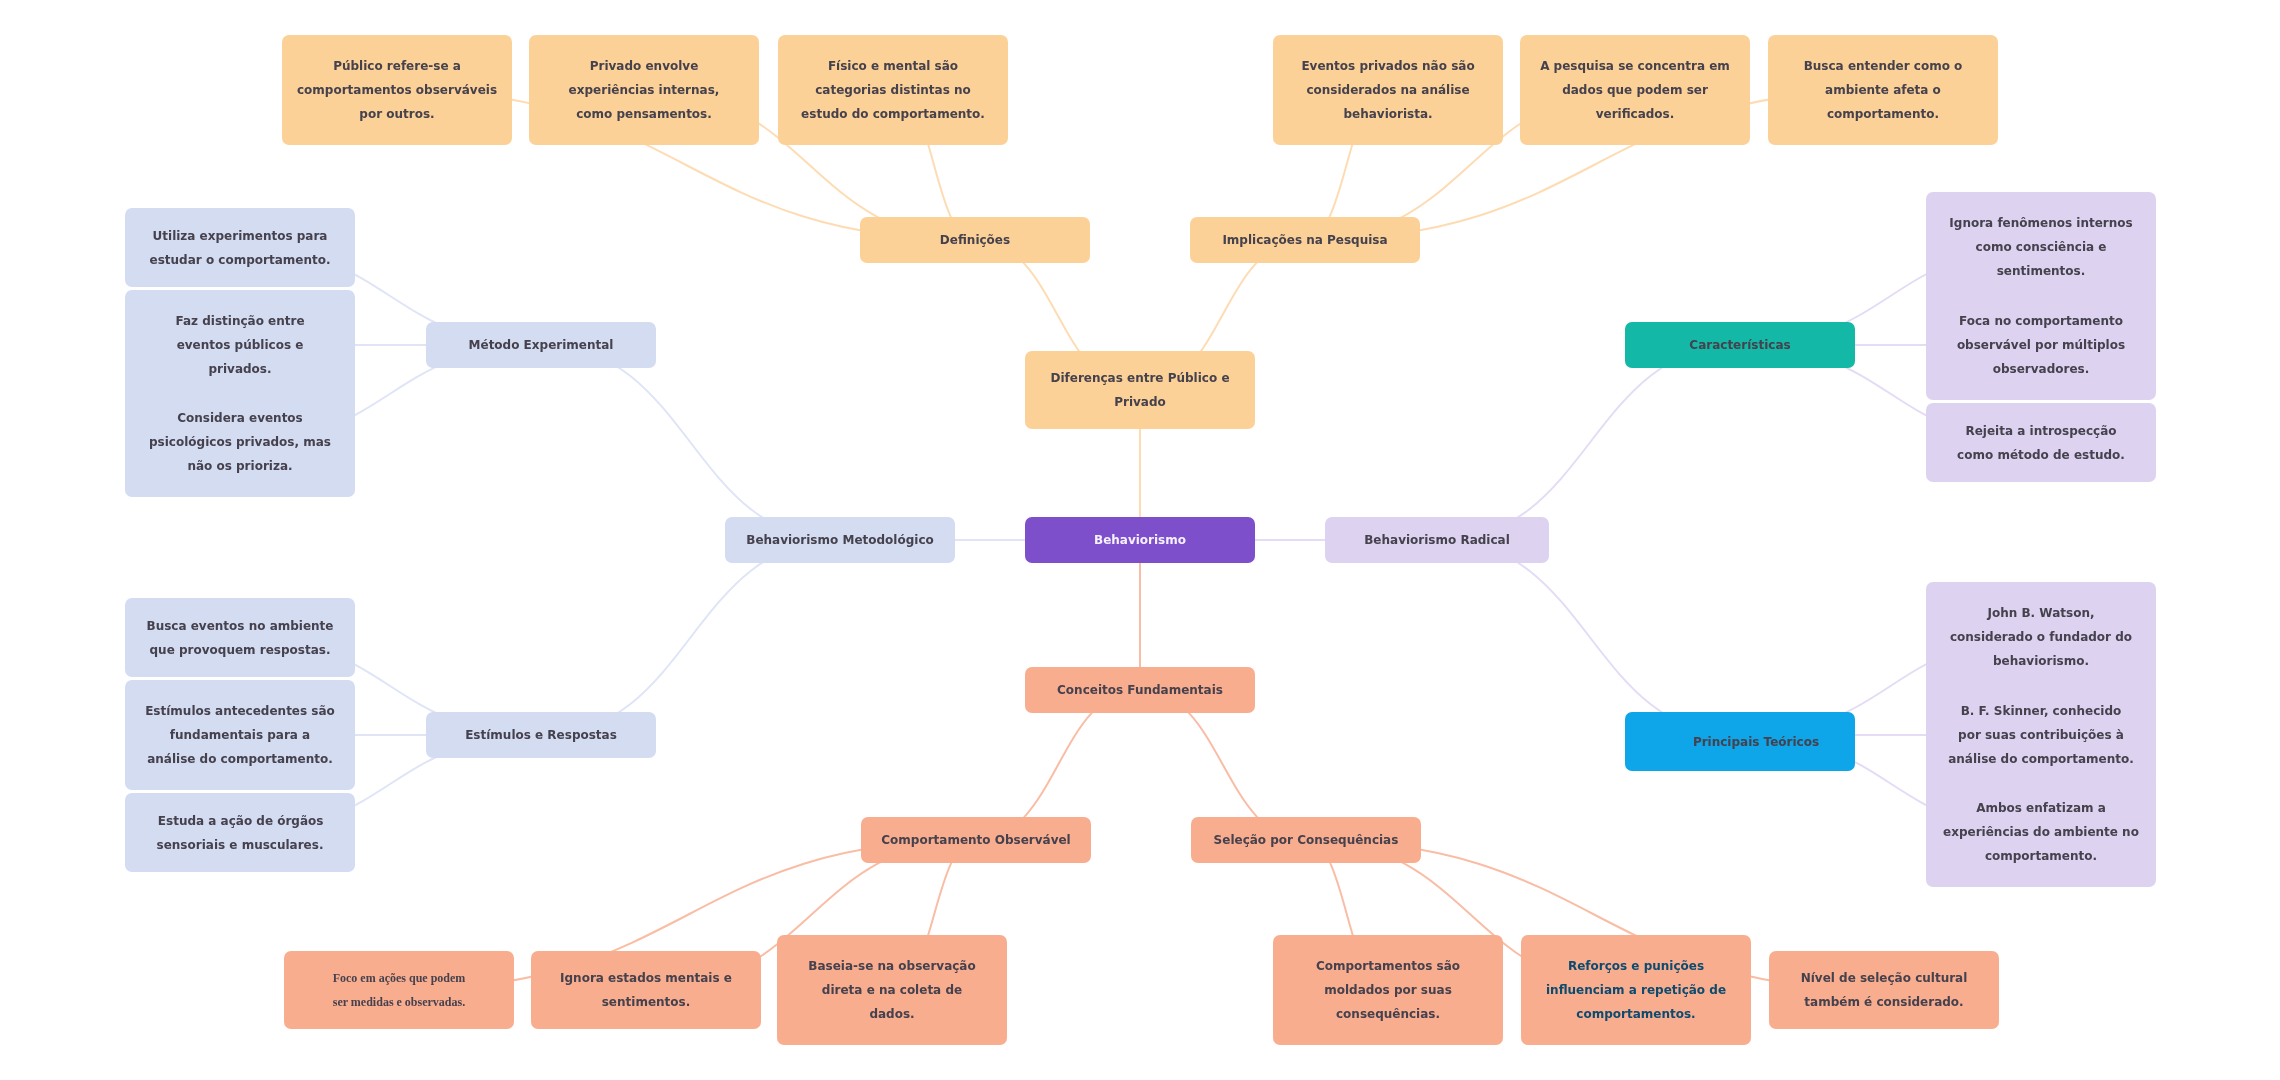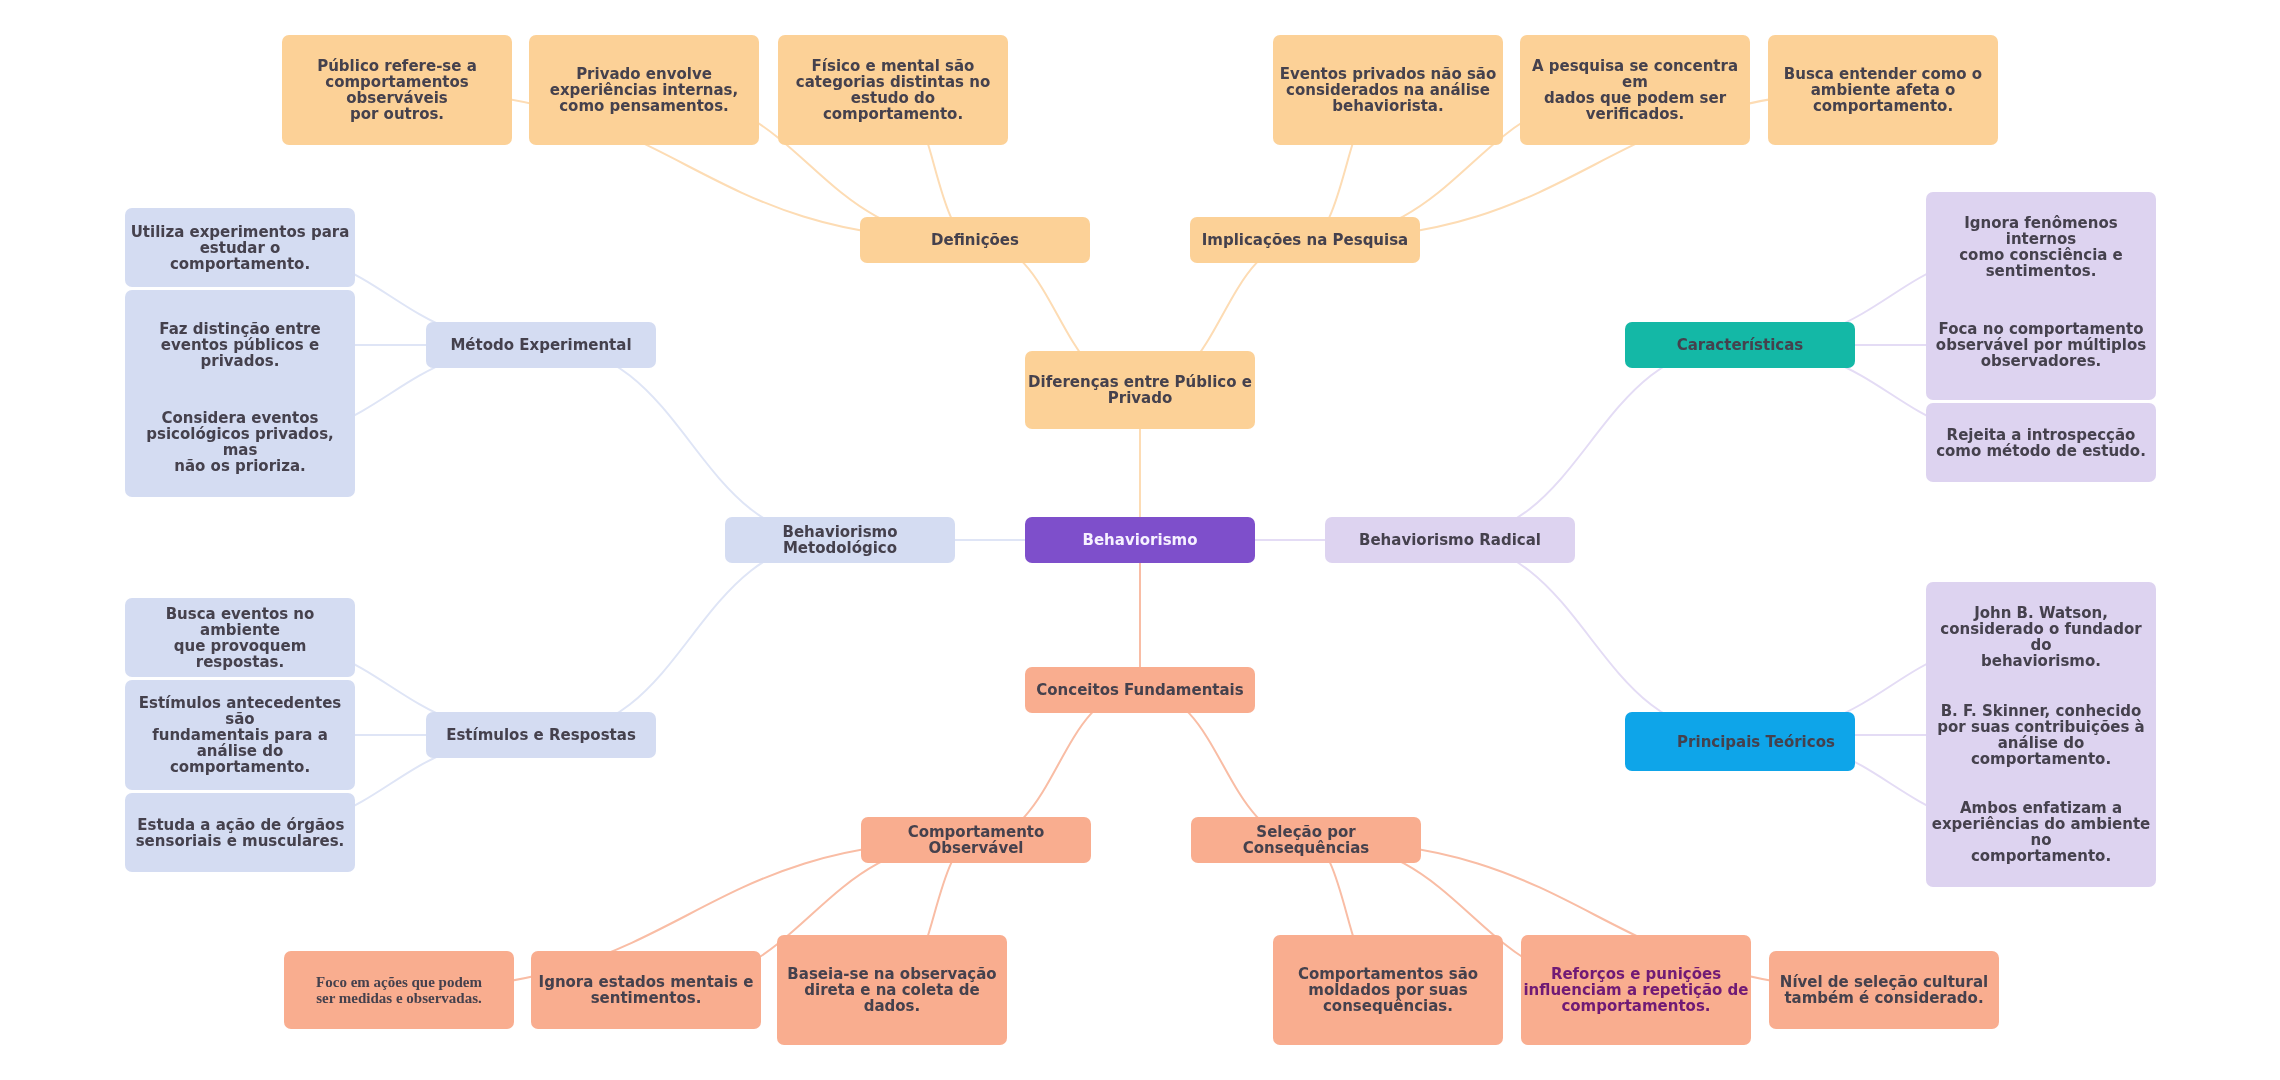--- a/index.html
+++ b/index.html
@@ -4,21 +4,21 @@
 <style>
   html, body { margin: 0; padding: 0; background: #ffffff; }
   body { width: 2280px; height: 1080px; position: relative; overflow: hidden;
          font-family: "DejaVu Sans", sans-serif; }
   #mindmap { position: absolute; left: 0; top: 0; width: 2280px; height: 1080px; }
   #edges { position: absolute; left: 0; top: 0; width: 2280px; height: 1080px; }
   #edges path { fill: none; stroke-width: 2; }
   .node { position: absolute; box-sizing: border-box; border-radius: 7px;
           display: flex; align-items: center; justify-content: center;
           text-align: center; cursor: pointer; }
-  .node .label { display: block; font-weight: bold; font-size: 15px; line-height: 16px;
+  .node .label { display: block; font-weight: bold; font-size: 12px; line-height: 24px;
                  color: #45414d; white-space: pre-line; padding: 0 2px; }
   .node.root .label { color: #f6f1ff; }
 </style>
 </head>
 <body>
 
 <div id="mindmap">
   <svg id="edges" xmlns="http://www.w3.org/2000/svg" viewBox="0 0 2280 1080">
       <path d="M1140,540 L1140,390" stroke="#fddcb4"></path>
       <path d="M1140,390 C1057.5,390 1057.5,240 975,240" stroke="#fddcb4"></path>
@@ -130,21 +130,21 @@
       </div>
       <div class="node" style="left: 125px; top: 680px; width: 230px; height: 110px; background: rgb(212, 220, 242);">
         <span class="label" style="color: rgb(69, 65, 77);">Estímulos antecedentes são
 fundamentais para a
 análise do comportamento.</span>
       </div>
       <div class="node" style="left: 125px; top: 793px; width: 230px; height: 79px; background: rgb(212, 220, 242);">
         <span class="label" style="color: rgb(69, 65, 77); text-align: right;">Estuda a ação de órgãos
 sensoriais e musculares.</span>
       </div>
-      <div class="node" style="left: 1325px; top: 517px; width: 250px; height: 46px; background: rgb(221, 211, 240);">
+      <div class="node" style="left: 1325px; top: 517px; width: 224px; height: 46px; background: rgb(221, 211, 240);">
         <span class="label" style="color: rgb(69, 65, 77);">Behaviorismo Radical</span>
       </div>
       <div class="node" style="left: 1625px; top: 322px; width: 230px; height: 46px; background: #14b8a6;">
         <span class="label" style="color: rgb(69, 65, 77);">Características</span>
       </div>
       <div class="node" style="left: 1926px; top: 192px; width: 230px; height: 110px; background: rgb(221, 211, 240);">
         <span class="label" style="color: rgb(69, 65, 77);">Ignora fenômenos internos
 como consciência e
 sentimentos.</span>
       </div>
@@ -196,21 +196,21 @@
       </div>
       <div class="node" style="left: 1191px; top: 817px; width: 230px; height: 46px; background: rgb(249, 173, 143);">
         <span class="label" style="color: rgb(69, 65, 77);">Seleção por Consequências</span>
       </div>
       <div class="node" style="left: 1273px; top: 935px; width: 230px; height: 110px; background: rgb(249, 173, 143);">
         <span class="label" style="color: rgb(69, 65, 77);">Comportamentos são
 moldados por suas
 consequências.</span>
       </div>
       <div class="node" style="left: 1521px; top: 935px; width: 230px; height: 110px; background: rgb(249, 173, 143);">
-        <span class="label" style="color: #701a75;">Reforços e punições
+        <span class="label" style="color: #0c4a6e;">Reforços e punições
 influenciam a repetição de
 comportamentos.</span>
       </div>
       <div class="node" style="left: 1769px; top: 951px; width: 230px; height: 78px; background: rgb(249, 173, 143);">
         <span class="label" style="color: rgb(69, 65, 77);">Nível de seleção cultural
 também é considerado.</span>
       </div>
     </div>
 </div>
 

